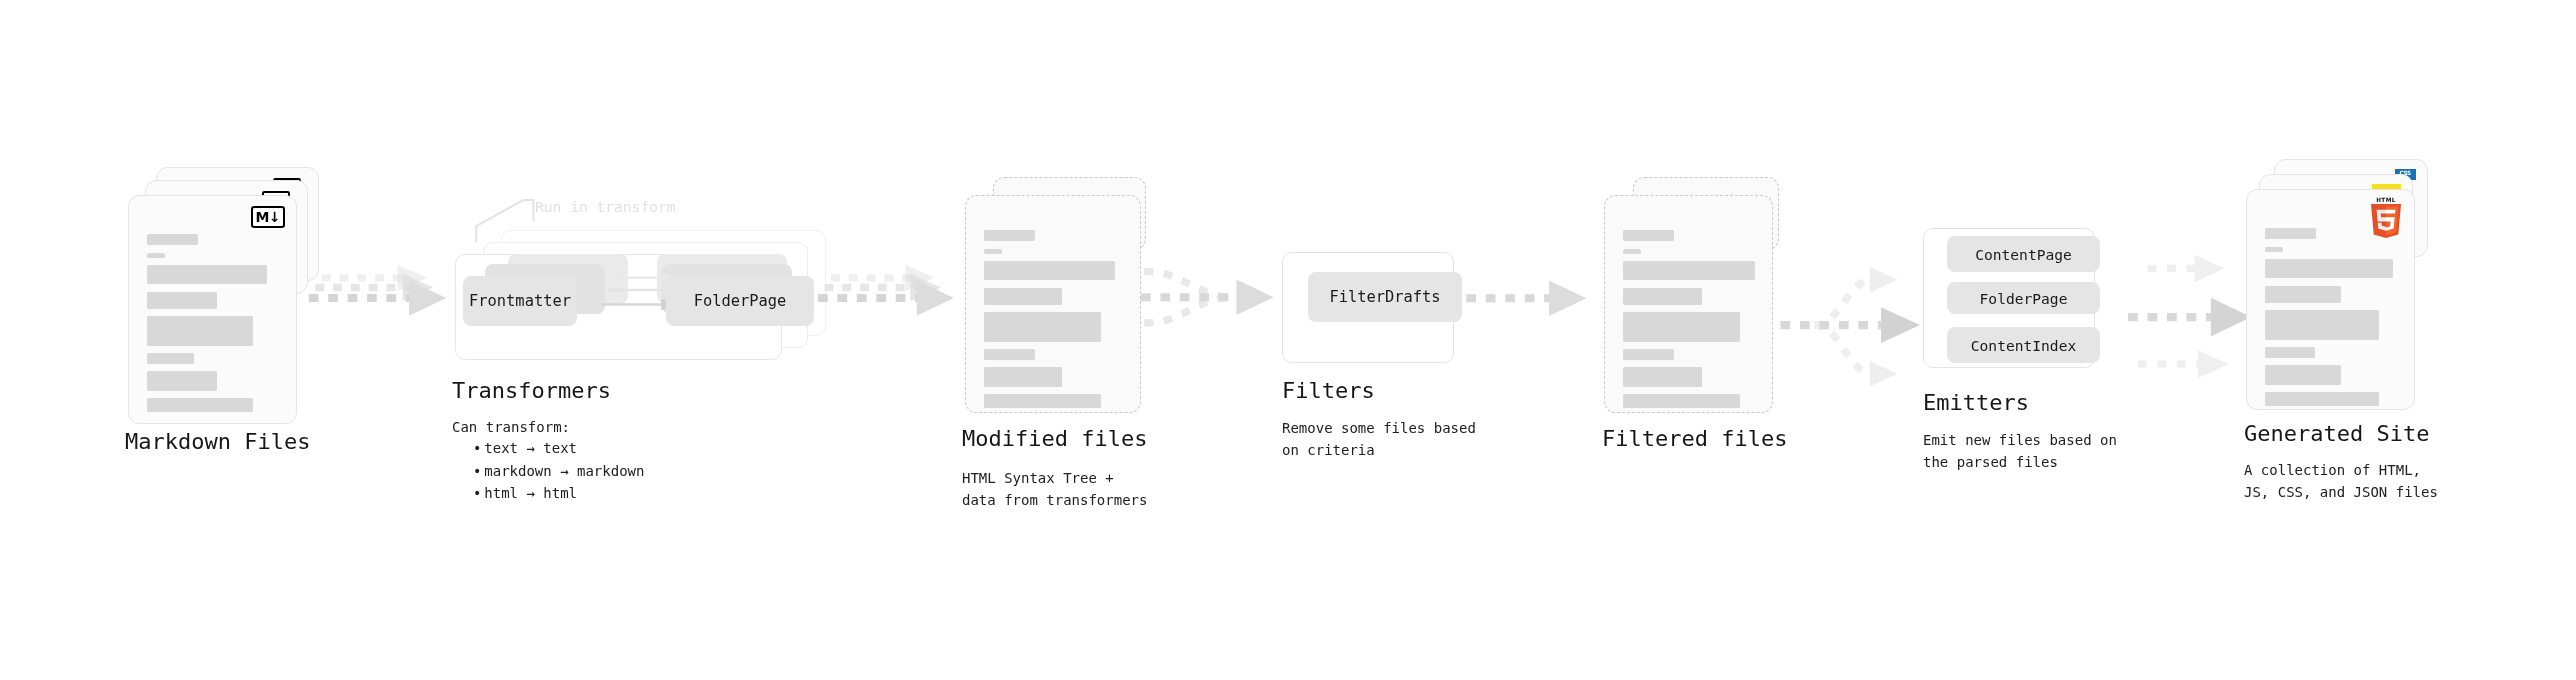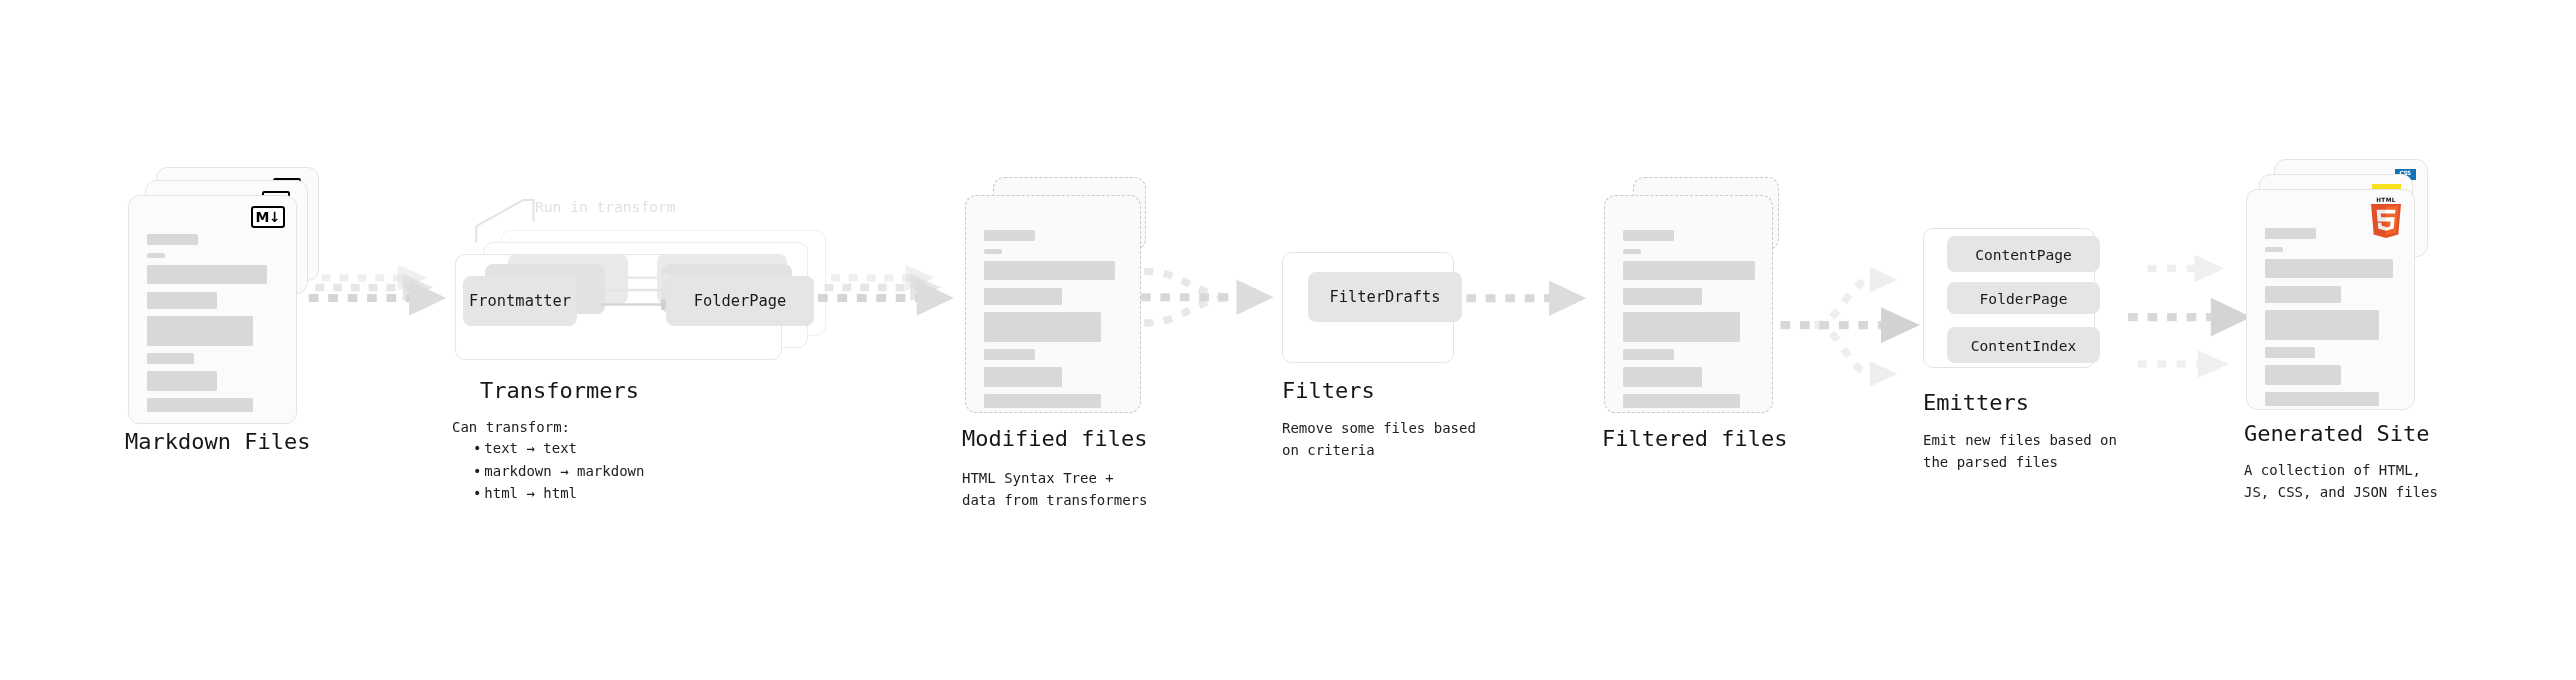--- a/index.html
+++ b/index.html
@@ -220,21 +220,21 @@
       <polygon points="62,38 80,45 62,52" fill="#d0d0d0"></polygon>
     </svg>
 
     <div class="chip" style="left:463px; top:276px; width:114px; height:50px;">
       <span>Frontmatter</span>
     </div>
     <div class="chip" style="left:666px; top:276px; width:148px; height:50px;">
       <span>FolderPage</span>
     </div>
 
-    <div class="title" style="left:452px; top:378px;margin-left:28px;">Transformers</div>
+    <div class="title" style="left:452px; top:378px;">Transformers</div>
     <div class="subtitle" style="left:452px; top:416px;">Can transform:</div>
     <ul class="ul abs" style="left:468px; top:437px;">
       <li>text → text</li>
       <li>markdown → markdown</li>
       <li>html → html</li>
     </ul>
   </div>
 
   <svg class="abs" style="left:813px; top:260px;" width="150" height="89" viewBox="0 0 185 110">
     <g fill="none" stroke="#dcdcdc" stroke-width="9" stroke-dasharray="11 11" opacity="0.45">

